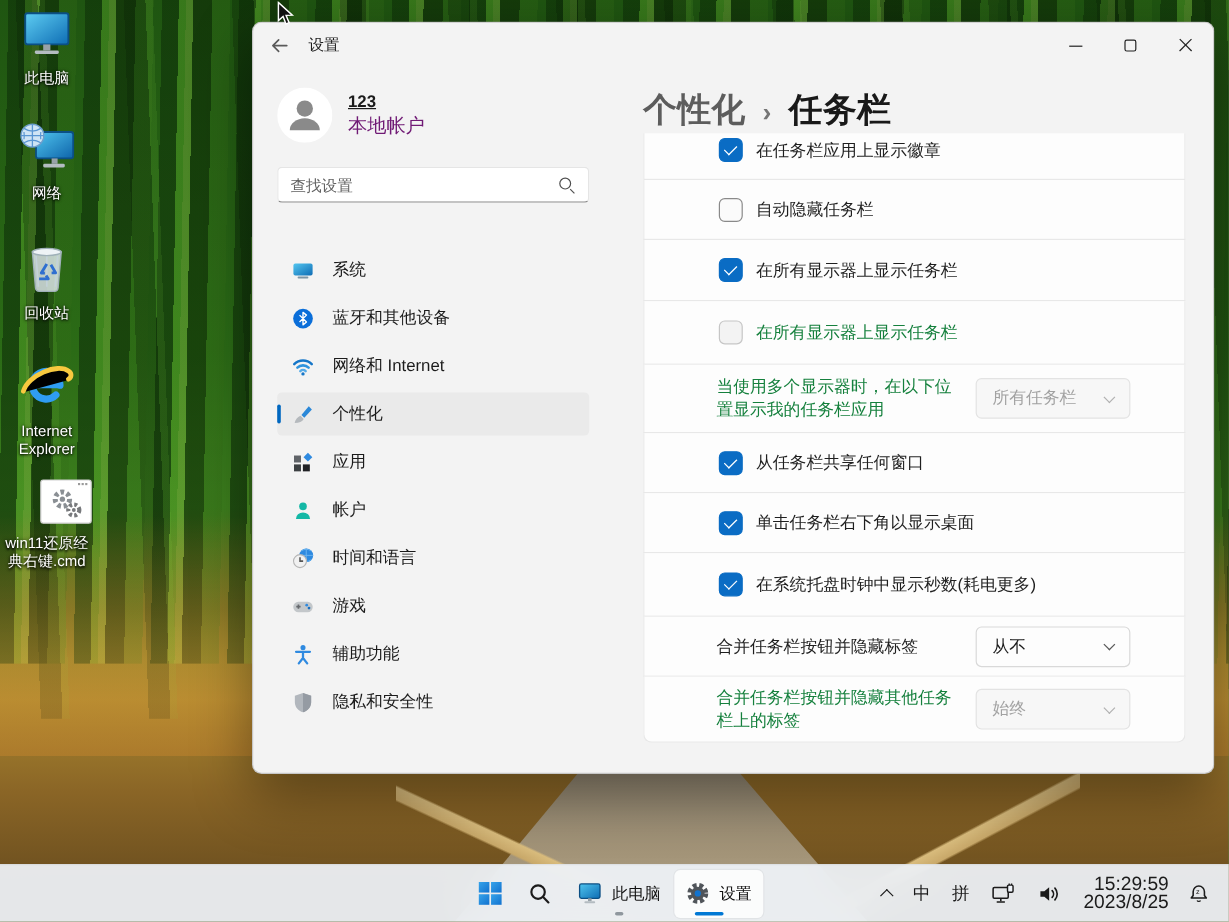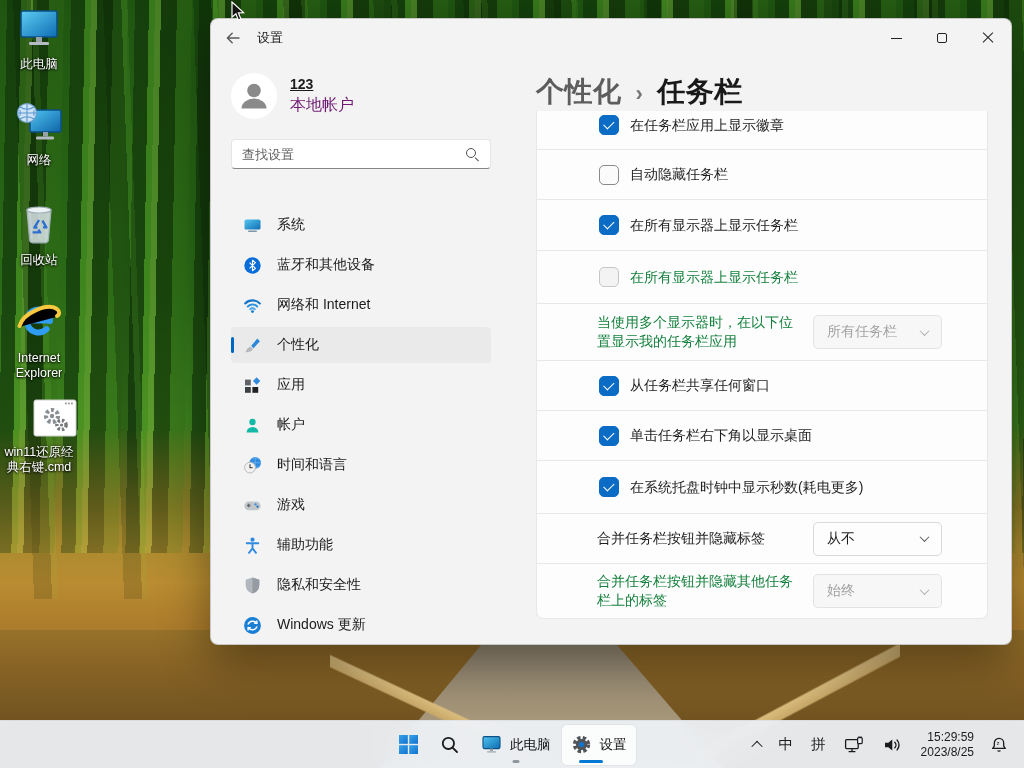--- a/index.html
+++ b/index.html
@@ -121,21 +121,21 @@
   .tb-btn.active { background:rgba(255,255,255,.78); box-shadow:0 0 0 1px rgba(0,0,0,.04); }
   .tb-ind { position:absolute; bottom:2px; left:50%; transform:translateX(-50%); height:3px;
     border-radius:2px; }
   .tb-ind.small { width:7px; background:#8f979e; }
   .tb-ind.accent { width:24px; background:#0078d4; left:29px; }
   .tray { position:absolute; right:6px; top:0; height:100%; display:flex; align-items:center; }
   .tray-item { height:40px; display:flex; align-items:center; justify-content:center; padding:0 9px;
     border-radius:5px; font-size:14.5px; color:#1b1b1b; }
   .chev-up { width:8px; height:8px; border-left:1.6px solid #1b1b1b; border-top:1.6px solid #1b1b1b;
     transform:rotate(45deg) translate(1px,1px); }
-  .clock { text-align:right; font-size:12px; line-height:15px; color:#1b1b1b; padding:0 6px 0 10px; }
+  .clock { text-align:right; font-size:16px; line-height:15px; color:#1b1b1b; padding:0 6px 0 10px; }
 </style>
 </head>
 <body>
 
 <div class="wallpaper">
   <div class="stalks"></div>
   <div class="stalks2"></div>
   <div class="glow"></div>
   <div class="path"></div>
   <div class="rail-l"></div>
@@ -346,32 +346,20 @@
         </div>
         <div class="navitem">
           <span class="navico">
             <svg viewBox="0 0 19 19">
               <path d="M9.5 1.4 L16.3 3.8 V8.9 C16.3 13.3 13.5 16.2 9.5 17.5 C5.5 16.2 2.7 13.3 2.7 8.9 V3.8 Z" fill="#b2b7bd"></path>
               <path d="M9.5 1.4 L16.3 3.8 V8.9 C16.3 13.3 13.5 16.2 9.5 17.5 Z" fill="#959ba3"></path>
             </svg>
           </span>
           <span>隐私和安全性</span>
         </div>
-        <div class="navitem">
-          <span class="navico">
-            <svg viewBox="0 0 19 19">
-              <circle cx="9.5" cy="9.5" r="8.4" fill="#1a7fd4"></circle>
-              <path d="M5.2 8 a4.7 4.7 0 0 1 8.3 -0.6" stroke="#fff" stroke-width="1.5" fill="none" stroke-linecap="round"></path>
-              <path d="M13.8 11 a4.7 4.7 0 0 1 -8.3 0.6" stroke="#fff" stroke-width="1.5" fill="none" stroke-linecap="round"></path>
-              <path d="M13.9 4.6 v2.8 h-2.8" fill="none" stroke="#fff" stroke-width="1.4"></path>
-              <path d="M5.1 14.4 v-2.8 h2.8" fill="none" stroke="#fff" stroke-width="1.4"></path>
-            </svg>
-          </span>
-          <span>Windows 更新</span>
-        </div>
       </div>
   </div>
 
   <div class="bcrumb">
     <span class="parent">个性化</span>
     <span class="sep">›</span>
     <span class="cur">任务栏</span>
   </div>
 
   <div class="rows-viewport">

